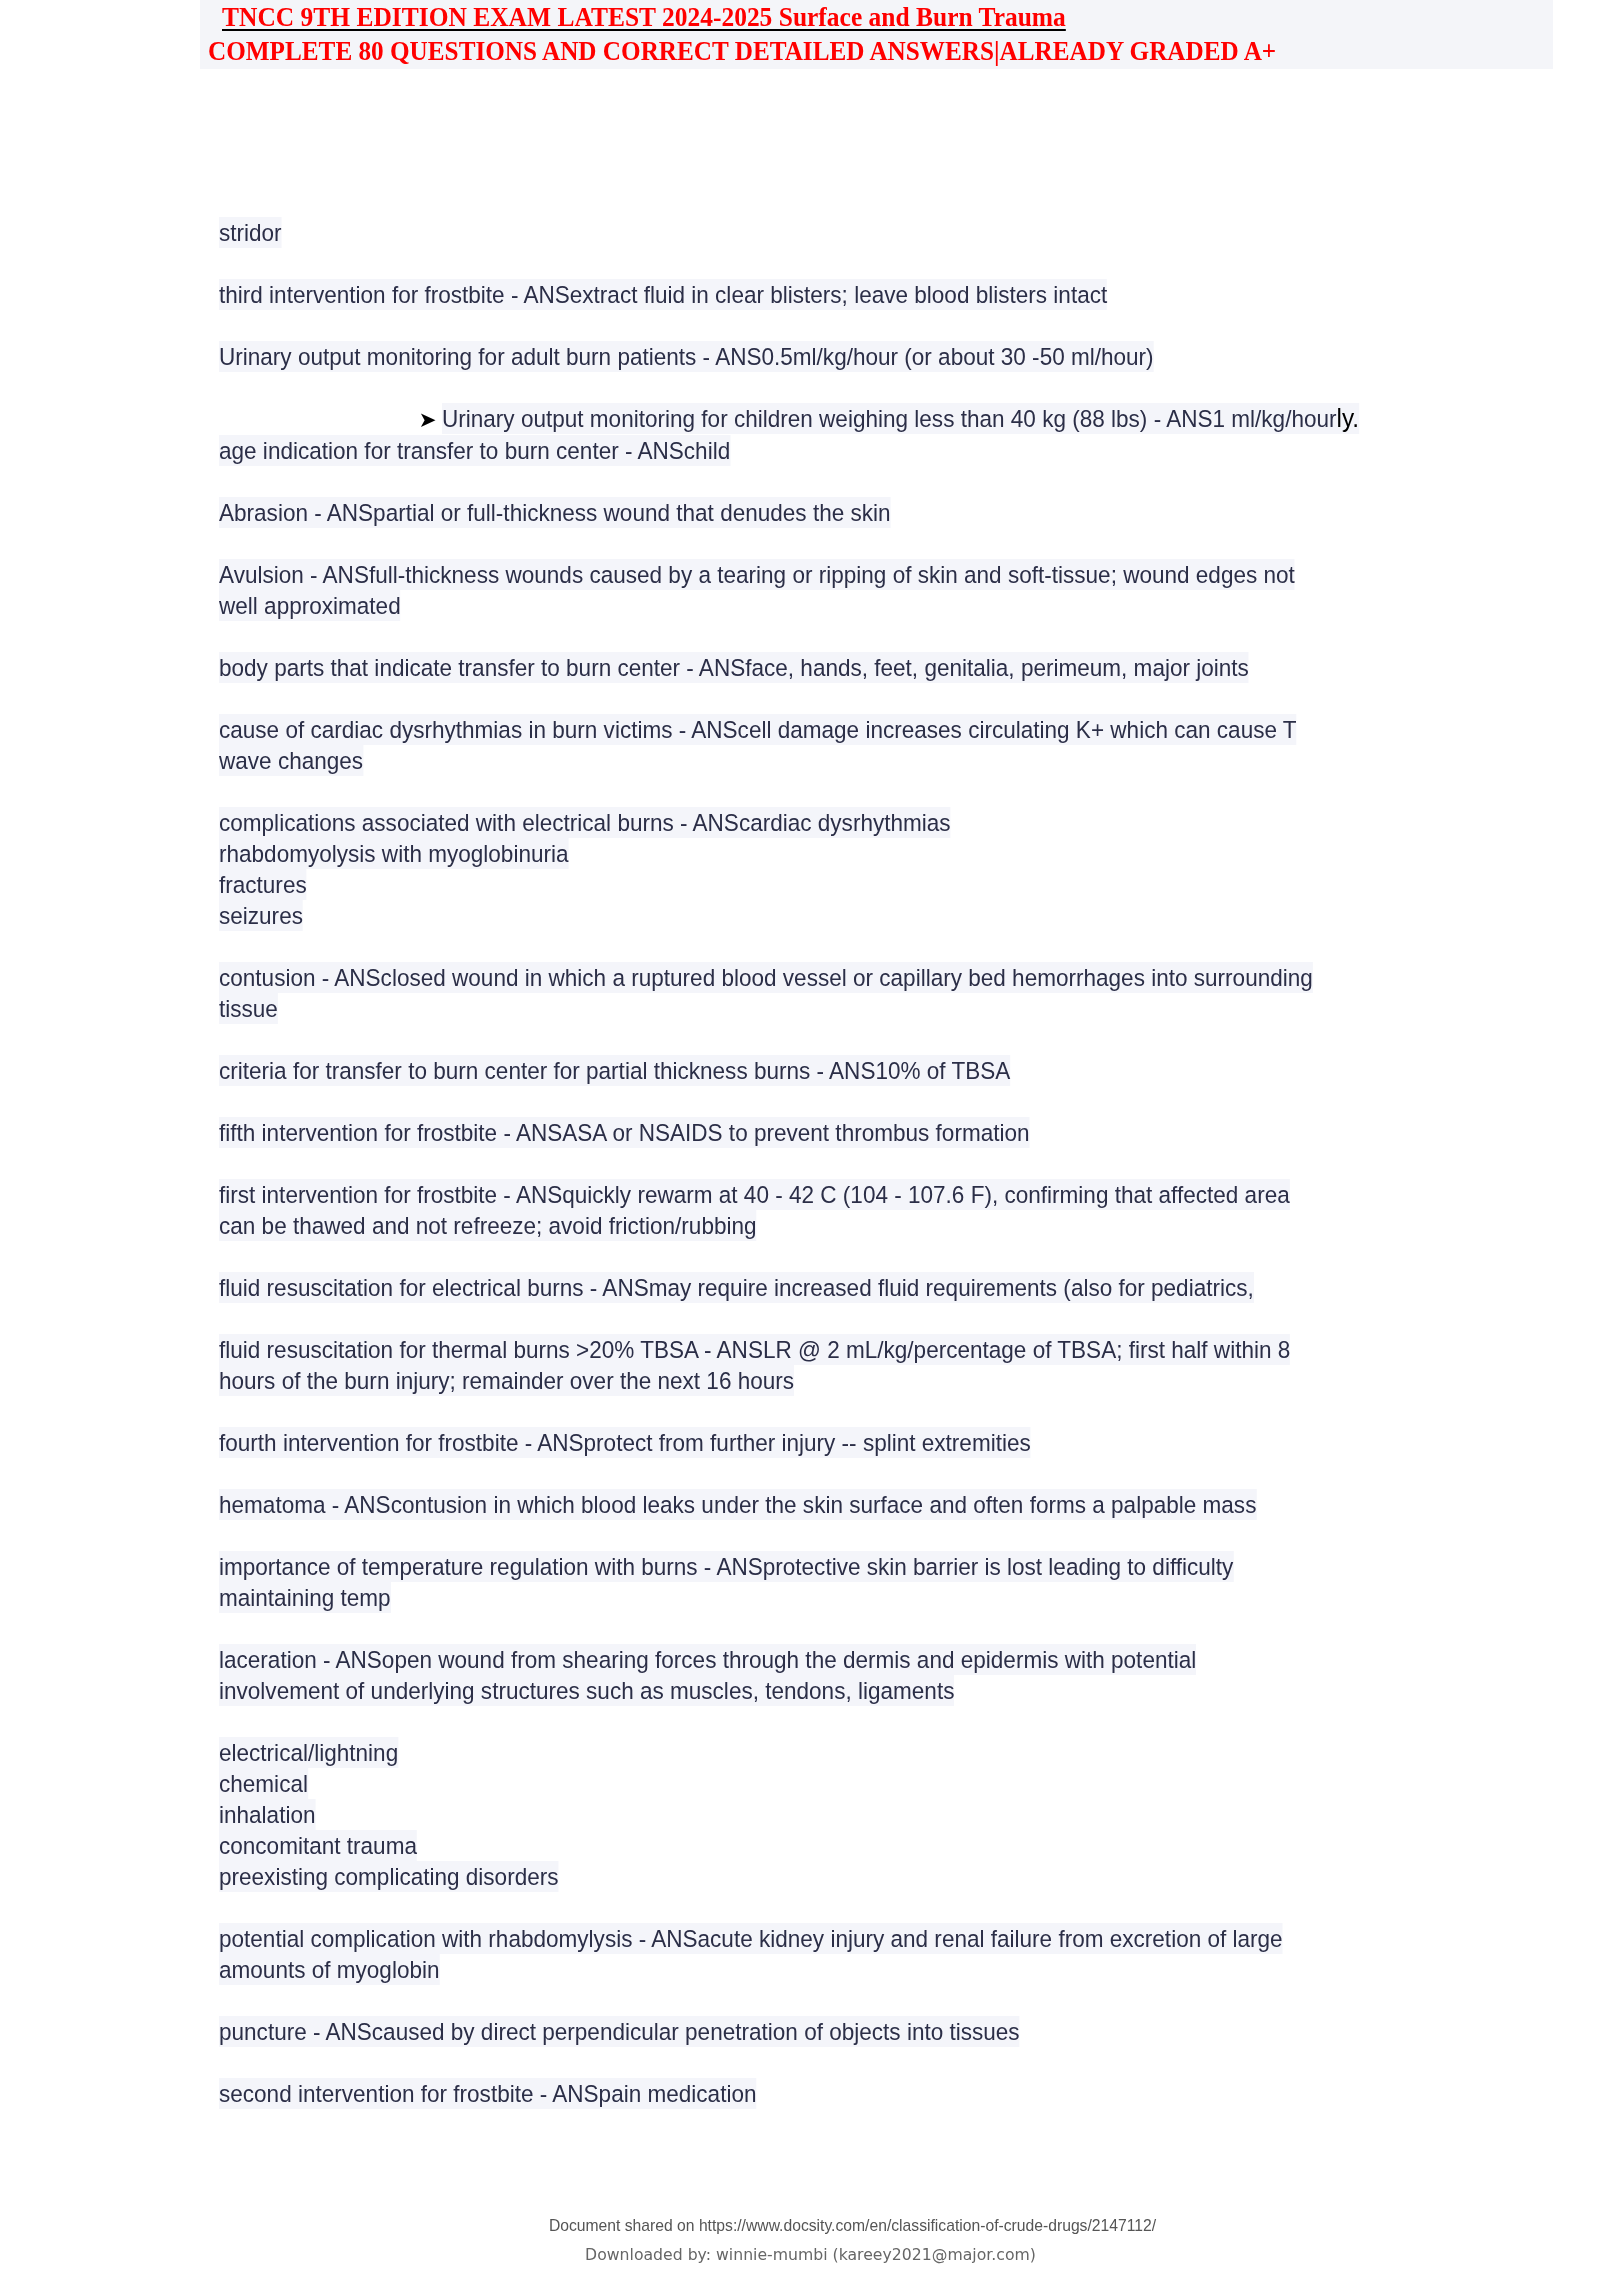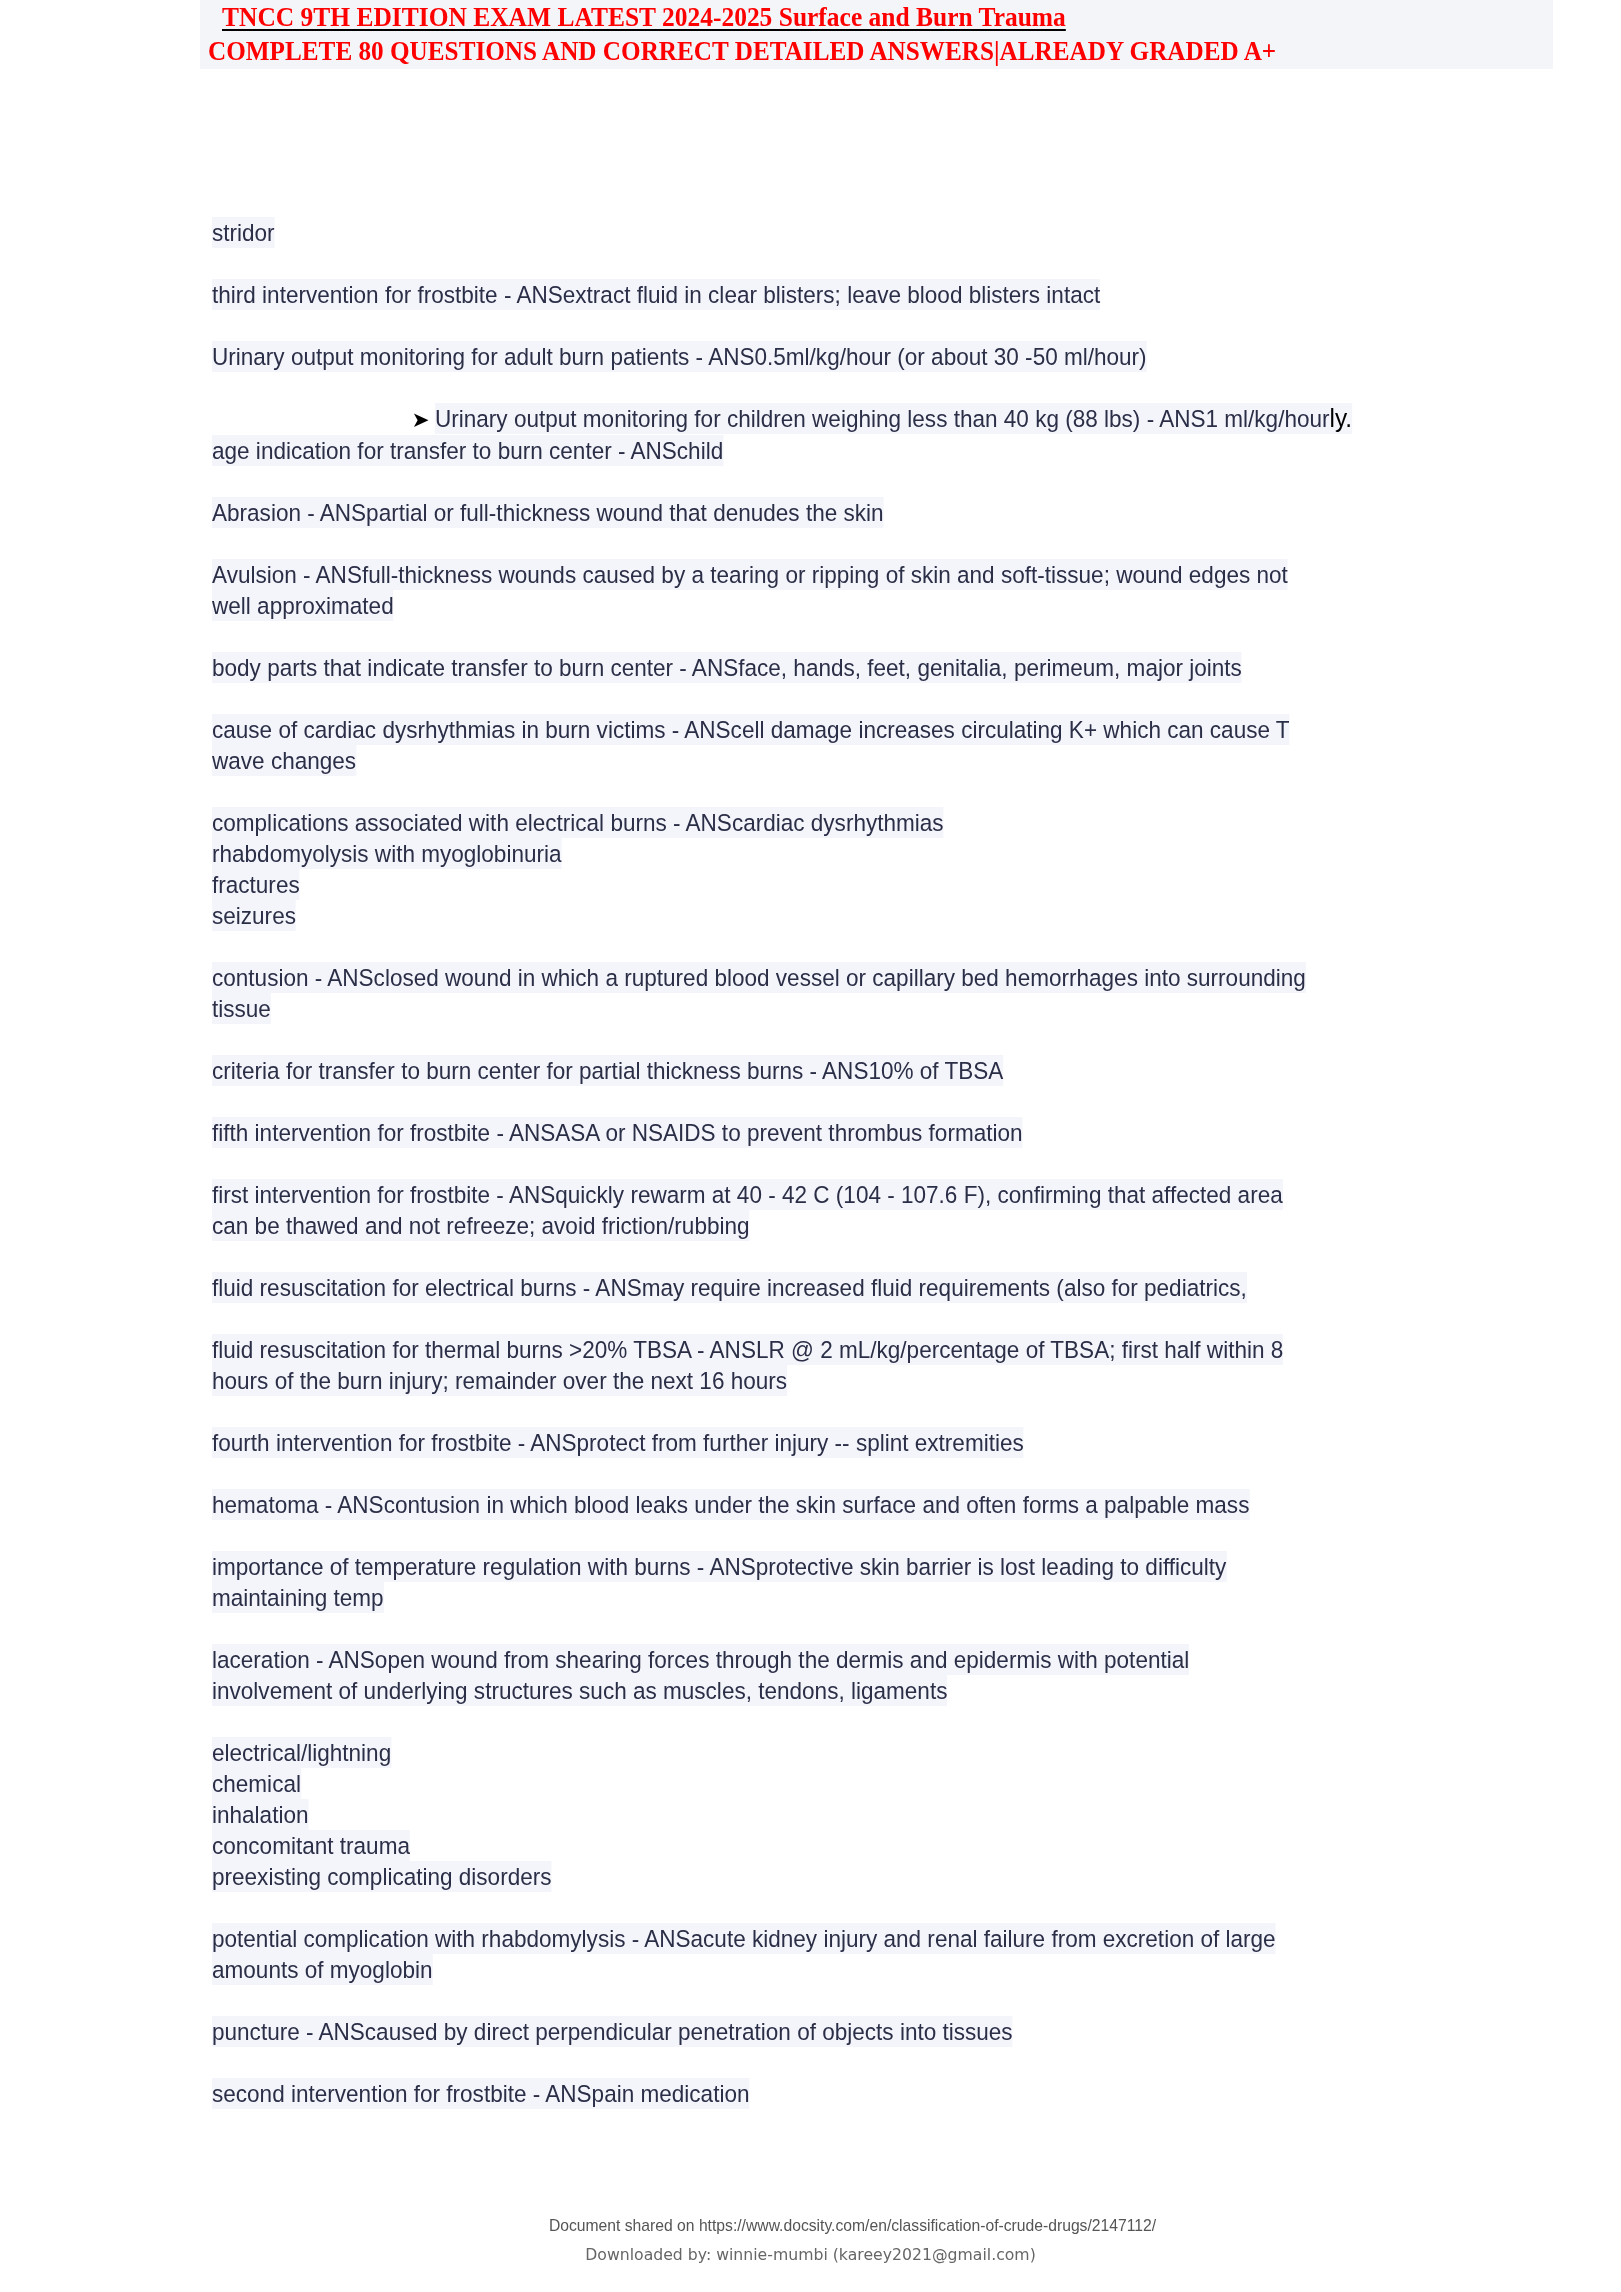--- a/index.html
+++ b/index.html
@@ -1,20 +1,20 @@
 <!DOCTYPE html>
 <html><head>
 <meta charset="utf-8">
 <style>
   html, body { margin: 0; padding: 0; background: #ffffff; }
   body { width: 1621px; height: 2293px; position: relative; overflow: hidden; font-family: "Liberation Sans", sans-serif; }
   .header { position: absolute; left: 200px; top: 0; width: 1353px; height: 69px; background: #f4f5f9; }
   .title1 { position: absolute; left: 222px; top: 2px; font-family: "Liberation Serif", serif; font-weight: bold; color: #ff0000; font-size: 27.4px; line-height: 31px; text-decoration: underline; text-decoration-color: #000; text-decoration-thickness: 2px; text-underline-offset: 2.9px; white-space: nowrap; transform: scaleX(0.93); transform-origin: left top; }
   .title2 { position: absolute; left: 208px; top: 36px; font-family: "Liberation Serif", serif; font-weight: bold; color: #ff0000; font-size: 27.4px; line-height: 31px; white-space: nowrap; transform: scaleX(0.92); transform-origin: left top; }
-  .content { position: absolute; left: 212px; top: 217px; width: 1353px; }
+  .content { position: absolute; left: 219px; top: 217px; width: 1353px; }
   .block { margin: 0 0 31px 0; font-size: 24.5px; line-height: 31px; color: #2b2e47; }
   .line { display: block; }
   .hl { background: #f4f5fa; transform: scaleX(0.92); transform-origin: left top; display: inline-block; white-space: nowrap; }
   .bullet-row { padding-left: 61px; line-height: 31px; margin-top: 3.9px; margin-bottom: 0; text-align: center; }
   .arrow { display: inline-block; width: 29px; color: #000; font-size: 21.6px; }
   .tail { color: #000; font-size: 26.5px; }
   .footer1 { position: absolute; top: 2217px; left: 0; width: 1621px; text-align: center; font-size: 15.7px; color: #555; padding-left: 42px; }
   .footer2 { position: absolute; top: 2245px; left: 0; width: 1621px; text-align: center; font-family: "DejaVu Sans", sans-serif; font-size: 15.7px; color: #666; }
 </style>
 </head>
@@ -106,14 +106,14 @@
     </div>
     <div class="block">
       <span class="line"><span class="hl">puncture - ANScaused by direct perpendicular penetration of objects into tissues</span></span>
     </div>
     <div class="block">
       <span class="line"><span class="hl">second intervention for frostbite - ANSpain medication</span></span>
     </div>
   </div>
 
 <div class="footer1">Document shared on https://www.docsity.com/en/classification-of-crude-drugs/2147112/</div>
-<div class="footer2">Downloaded by: winnie-mumbi (kareey2021@gmail.com)</div>
+<div class="footer2">Downloaded by: winnie-mumbi (kareey2021@major.com)</div>
 
 
 </body></html>

